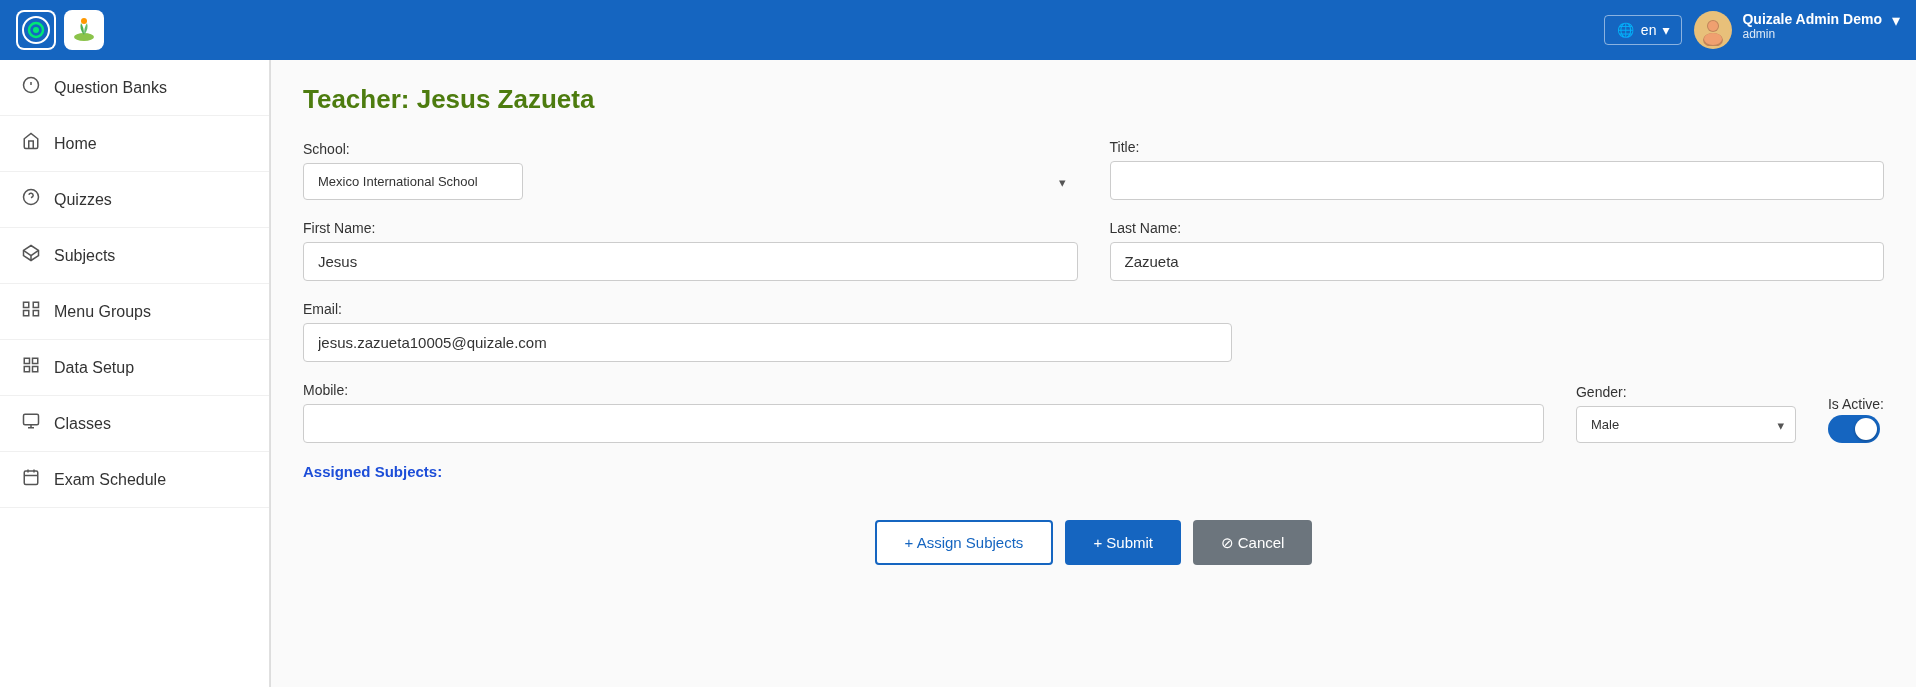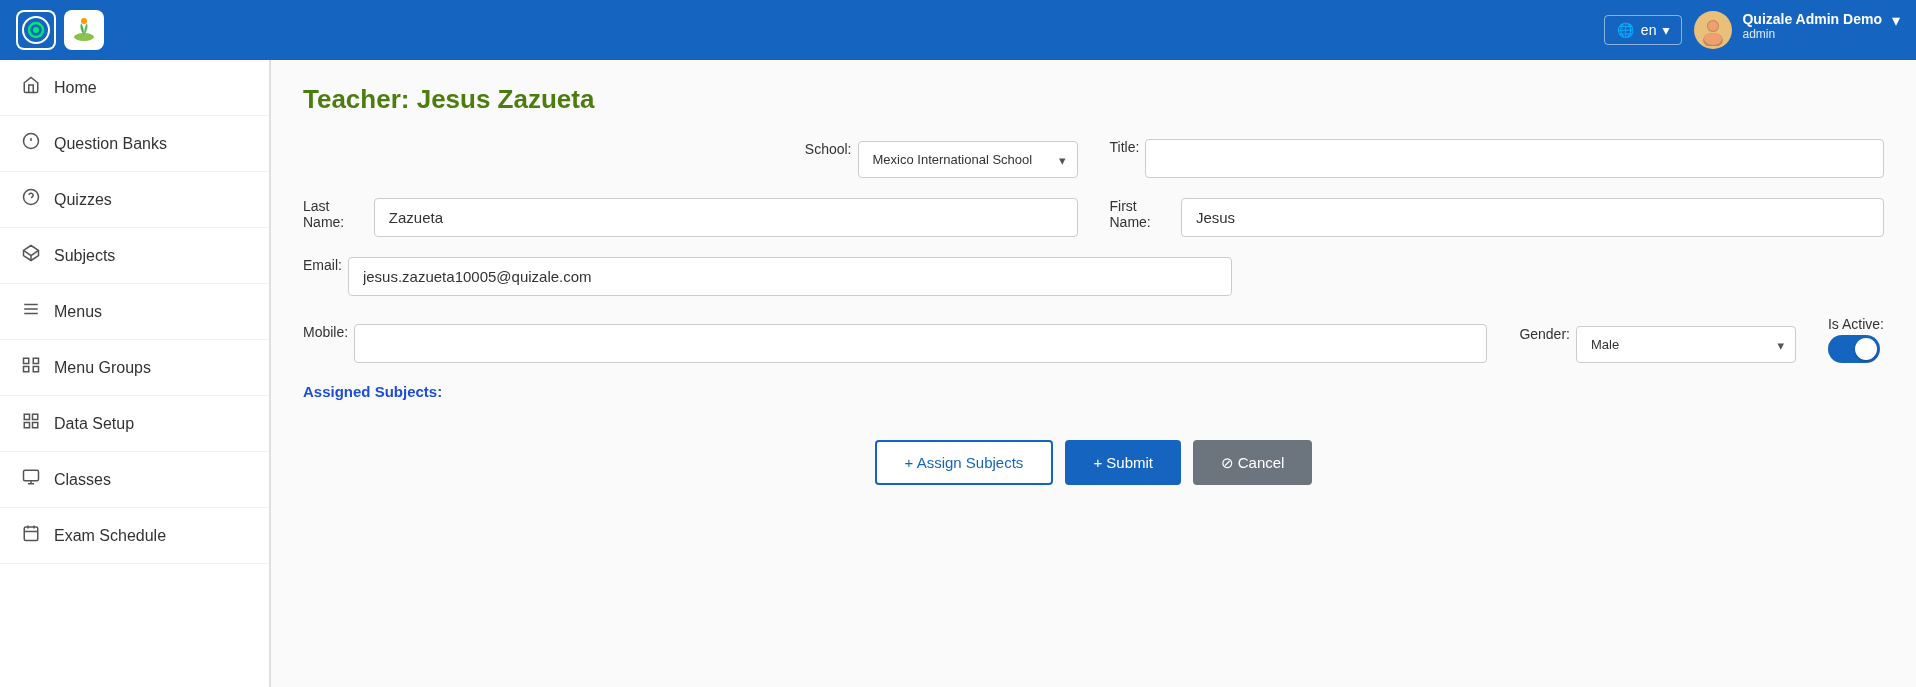--- a/index.html
+++ b/index.html
@@ -65,21 +65,21 @@
     .main {
       flex: 1; padding: 24px 32px; overflow-y: auto;
       background: #fafafa;
     }
     .page-title {
       font-size: 26px; font-weight: 600; color: #4d7c0f; margin-bottom: 24px;
     }
     .form-row {
       display: flex; gap: 32px; margin-bottom: 20px; align-items: flex-end;
     }
-    .form-group { display: flex; flex-direction: row; gap: 6px; justify-content: flex-end; }
+    .form-group { display: flex; flex-direction: column; gap: 6px; }
     .form-label { font-size: 14px; color: #333; }
     .form-input {
       border: 1px solid #ccc; border-radius: 4px; padding: 10px 14px;
       font-size: 15px; color: #333; background: white; outline: none;
       transition: border 0.15s;
     }
     .form-select {
       border: 1px solid #ccc; border-radius: 4px; padding: 10px 36px 10px 14px;
       font-size: 13px; color: #333; background: white; outline: none;
       appearance: none; cursor: pointer; min-width: 220px;
@@ -184,35 +184,35 @@
     </div>
   </div>
 </div>
 
 <div class="layout">
 
   <nav class="sidebar">
     <div class="sidebar-item">
       <span class="sidebar-icon">
         <svg width="18" height="18" viewBox="0 0 24 24" fill="none" stroke="#555" stroke-width="2">
-          <path d="M3 9l9-7 9 7v11a2 2 0 01-2 2H5a2 2 0 01-2-2z"></path>
-          <polyline points="9,22 9,12 15,12 15,22"></polyline>
-        </svg>
-      </span>
-      <span>Home</span>
-    </div>
-    <div class="sidebar-item">
-      <span class="sidebar-icon">
-        <svg width="18" height="18" viewBox="0 0 24 24" fill="none" stroke="#555" stroke-width="2">
           <circle cx="12" cy="12" r="10"></circle>
           <line x1="12" y1="8" x2="12" y2="12"></line>
           <line x1="12" y1="16" x2="12.01" y2="16"></line>
         </svg>
       </span>
       <span>Question Banks</span>
+    </div>
+    <div class="sidebar-item">
+      <span class="sidebar-icon">
+        <svg width="18" height="18" viewBox="0 0 24 24" fill="none" stroke="#555" stroke-width="2">
+          <path d="M3 9l9-7 9 7v11a2 2 0 01-2 2H5a2 2 0 01-2-2z"></path>
+          <polyline points="9,22 9,12 15,12 15,22"></polyline>
+        </svg>
+      </span>
+      <span>Home</span>
     </div>
     <div class="sidebar-item">
       <span class="sidebar-icon">
         <svg width="18" height="18" viewBox="0 0 24 24" fill="none" stroke="#555" stroke-width="2">
           <circle cx="12" cy="12" r="10"></circle>
           <path d="M9.09 9a3 3 0 015.83 1c0 2-3 3-3 3"></path>
           <line x1="12" y1="17" x2="12.01" y2="17"></line>
         </svg>
       </span>
       <span>Quizzes</span>
@@ -220,30 +220,20 @@
     <div class="sidebar-item">
       <span class="sidebar-icon">
         <svg width="18" height="18" viewBox="0 0 24 24" fill="none" stroke="#555" stroke-width="2">
           <polygon points="12,2 22,8.5 22,15.5 12,22 2,15.5 2,8.5"></polygon>
           <line x1="12" y1="22" x2="12" y2="15.5"></line>
           <line x1="22" y1="8.5" x2="12" y2="15.5"></line>
           <line x1="2" y1="8.5" x2="12" y2="15.5"></line>
         </svg>
       </span>
       <span>Subjects</span>
-    </div>
-    <div class="sidebar-item">
-      <span class="sidebar-icon">
-        <svg width="18" height="18" viewBox="0 0 24 24" fill="none" stroke="#555" stroke-width="2">
-          <line x1="3" y1="6" x2="21" y2="6"></line>
-          <line x1="3" y1="12" x2="21" y2="12"></line>
-          <line x1="3" y1="18" x2="21" y2="18"></line>
-        </svg>
-      </span>
-      <span>Menus</span>
     </div>
     <div class="sidebar-item">
       <span class="sidebar-icon">
         <svg width="18" height="18" viewBox="0 0 24 24" fill="none" stroke="#555" stroke-width="2">
           <rect x="2" y="3" width="7" height="7"></rect>
           <rect x="15" y="3" width="7" height="7"></rect>
           <rect x="2" y="14" width="7" height="7"></rect>
           <rect x="15" y="14" width="7" height="7"></rect>
         </svg>
       </span>
@@ -299,26 +289,26 @@
         </div>
       </div>
       <div class="form-group" style="flex:1;">
         <label class="form-label">Title:</label>
         <input class="form-input" type="text" style="width: 100%;">
       </div>
     </div>
 
     <div class="form-row">
       <div class="form-group" style="flex:1;">
+        <label class="form-label">First Name:</label>
+        <input class="form-input" type="text" style="width: 100%;" value="Jesus">
+      </div>
+      <div class="form-group" style="flex:1;">
         <label class="form-label">Last Name:</label>
         <input class="form-input" type="text" value="Zazueta" style="width: 100%;">
-      </div>
-      <div class="form-group" style="flex:1;">
-        <label class="form-label">First Name:</label>
-        <input class="form-input" type="text" style="width: 100%;" value="Jesus">
       </div>
     </div>
 
     <div class="form-row">
       <div class="form-group" style="flex:1 1 60%;">
         <label class="form-label">Email:</label>
         <input class="form-input" type="email" value="jesus.zazueta10005@quizale.com" style="width: 100%;">
       </div>
       <div style="flex:1 1 40%;"></div>
     </div>

